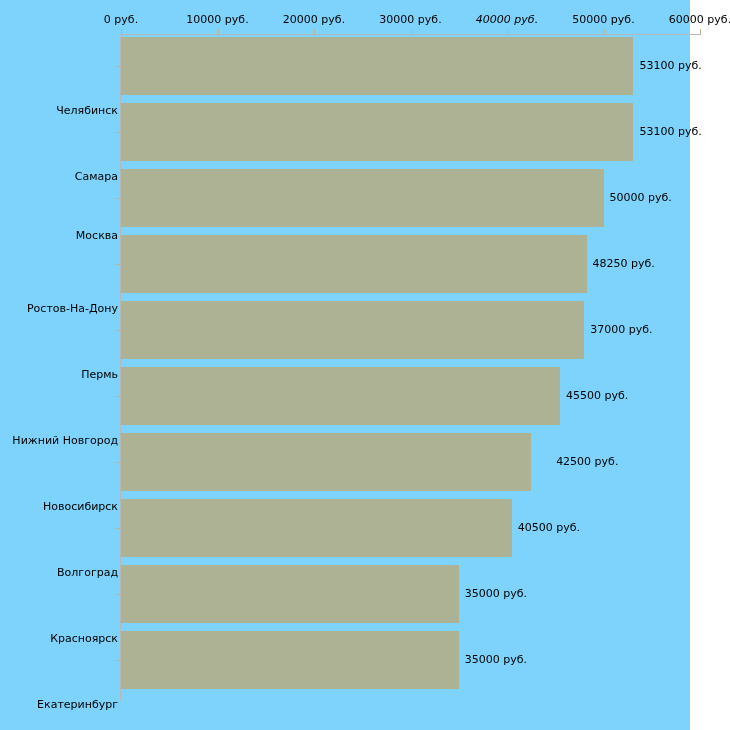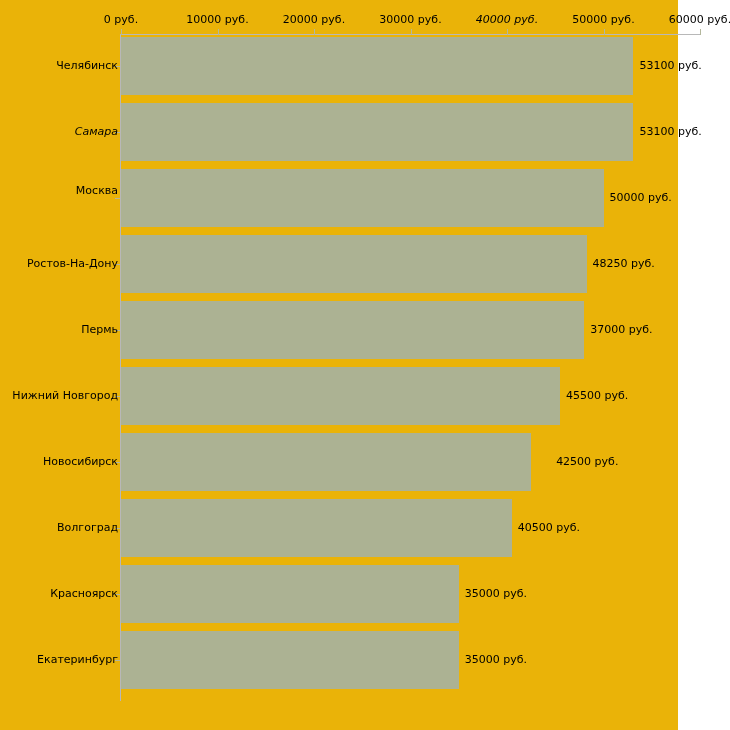--- a/index.html
+++ b/index.html
@@ -12,21 +12,22 @@
     height: 730px;
     font-family: "DejaVu Sans", sans-serif;
     color: #000000;
     overflow: hidden;
   }
 
   #chart-root {
     position: relative;
     width: 678px;
     height: 730px;
-    background: #eab308;
+    background: #7dd3fc;
+    padding-left: 12px;
   }
 
   
   
   .plot-area {
     position: absolute;
     left: 0;
     top: 0;
     width: 730px;
     height: 730px;
@@ -76,20 +77,21 @@
     background: #b3b79c;
   }
   .y-tick-label {
     position: absolute;
     right: 612px; 
     font-size: 11px;
     line-height: 13px;
     color: #000000;
     white-space: nowrap;
     text-align: center;
+    margin-top: 45px;
   }
 
   
   .bar {
     position: absolute;
     left: 121px;
     background: #acb293;
   }
   .bar-value-label {
     position: absolute;
@@ -133,21 +135,21 @@
         <div class="y-tick" style="top: 264px;"></div>
         <div class="y-tick" style="top: 330px;"></div>
         <div class="y-tick" style="top: 396px;"></div>
         <div class="y-tick" style="top: 462px;"></div>
         <div class="y-tick" style="top: 528px;"></div>
         <div class="y-tick" style="top: 594px;"></div>
         <div class="y-tick" style="top: 660px;"></div>
       </div>
     <div id="y-tick-labels">
         <div class="y-tick-label" style="top: 59px;">Челябинск</div>
-        <div class="y-tick-label" style="top: 125px; font-style: italic;">Самара</div>
+        <div class="y-tick-label" style="top: 125px;">Самара</div>
         <div class="y-tick-label" style="top: 184px;">Москва</div>
         <div class="y-tick-label" style="top: 257px;">Ростов-На-Дону</div>
         <div class="y-tick-label" style="top: 323px;">Пермь</div>
         <div class="y-tick-label" style="top: 389px;">Нижний Новгород</div>
         <div class="y-tick-label" style="top: 455px;">Новосибирск</div>
         <div class="y-tick-label" style="top: 521px;">Волгоград</div>
         <div class="y-tick-label" style="top: 587px;">Красноярск</div>
         <div class="y-tick-label" style="top: 653px;">Екатеринбург</div>
       </div>
 

